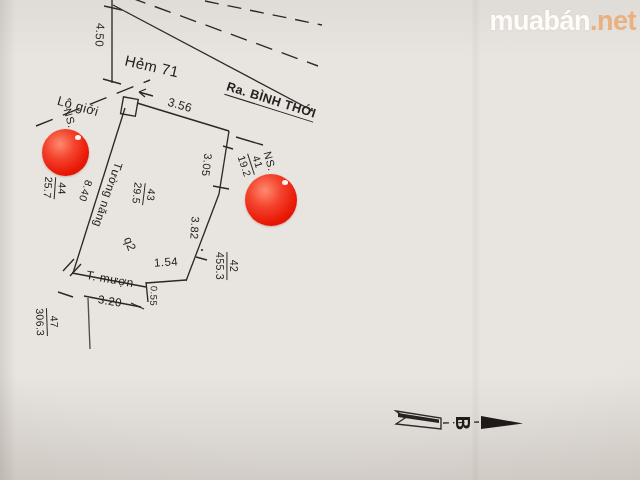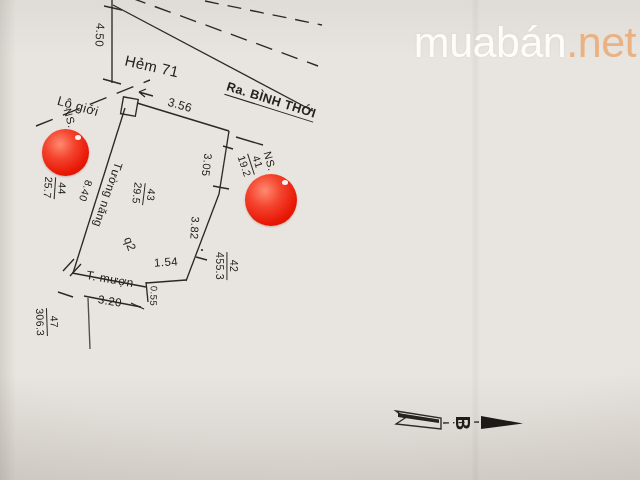--- a/index.html
+++ b/index.html
@@ -21,21 +21,21 @@
   .frac .bar{align-self:stretch;height:1.2px;background:#2b2926;margin:.5px 0;}
 
   
   .sticker{position:absolute;z-index:5;border-radius:50%;
            background:radial-gradient(circle at 38% 32%, #ff8a70 0%, #f4442e 34%, #e81806 68%, #ca0d03 100%);
            box-shadow:0 1px 2px rgba(120,30,10,.25);}
   .sticker .shine{position:absolute;right:18%;top:12%;width:6px;height:5px;border-radius:50%;
            background:rgba(255,255,255,.95);filter:blur(.4px);}
 
   
-  #watermark{position:absolute;top:18px;right:4px;z-index:8;font-weight:400;font-size:43px;
+  #watermark{position:absolute;top:6px;right:4px;z-index:8;font-weight:700;font-size:27px;
              letter-spacing:-.5px;pointer-events:none;}
   #watermark .brand{color:rgba(255,254,251,.95);text-shadow:0 0 2px rgba(214,200,186,.6);}
   #watermark .suffix{color:rgba(235,160,100,.75);}
 
   
   .shade{position:absolute;inset:0;z-index:7;pointer-events:none;
      background:
        linear-gradient(to right, rgba(70,60,50,.12), rgba(70,60,50,0) 2.5%),
        linear-gradient(to bottom, rgba(60,52,44,.05), rgba(0,0,0,0) 12%, rgba(0,0,0,0) 78%, rgba(70,60,50,.12)),
        radial-gradient(135% 115% at 48% 32%, rgba(0,0,0,0) 52%, rgba(95,82,68,.10) 82%, rgba(95,82,68,.20) 100%);}

